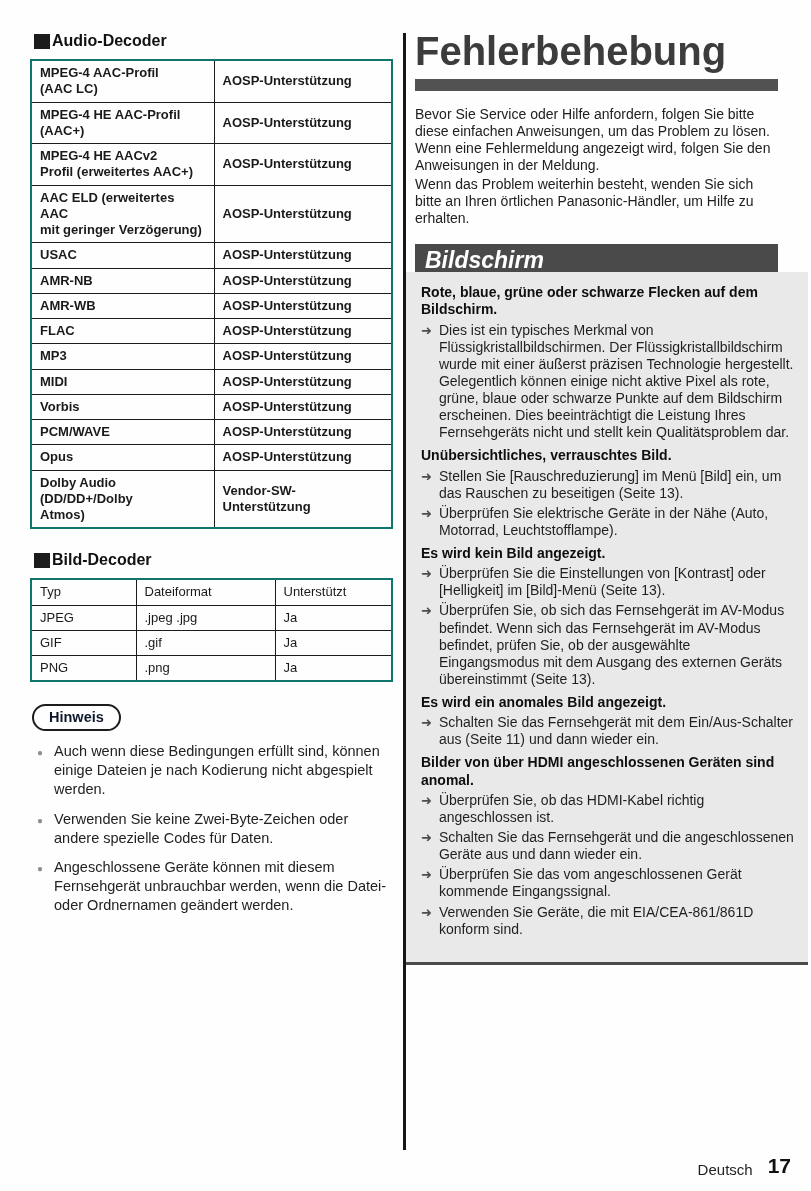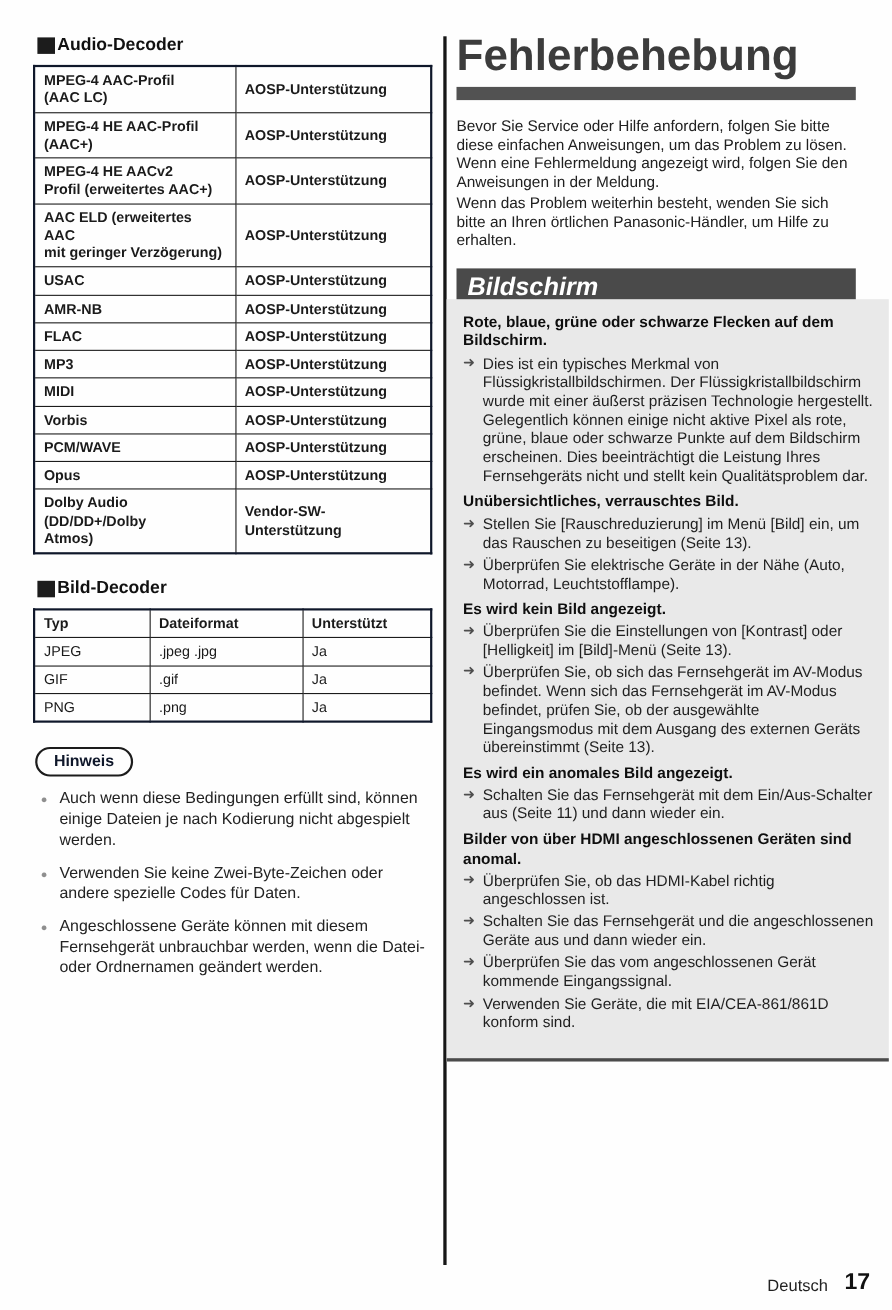--- a/index.html
+++ b/index.html
@@ -13,25 +13,25 @@
   .page { position:relative; width:811px; height:1191px; background:#fefefe; overflow:hidden; }
 
   .divider { position:absolute; left:403px; top:33px; width:3px; height:1117px; background:#161616; }
 
   
   .col-left { position:absolute; left:30px; top:32px; width:363px; }
 
   .sec-heading { display:flex; align-items:center; gap:2px; font-weight:bold; font-size:16px; color:#111; margin:0 0 9px 4px; }
   .sq { width:16px; height:15px; background:#1c1c1c; flex:0 0 auto; }
 
-  table.dec { width:100%; border-collapse:collapse; border:2px solid #0f172a; }
+  table.dec { width:100%; border-collapse:collapse; border:2px solid #0f766e; }
   table.dec td, table.dec th { border:1px solid #1c1c1c; padding:4px 8px; font-size:13px; line-height:1.25; vertical-align:middle; text-align:left; }
   table.codec td { font-weight:bold; }
   table.codec td.c1 { width:183px; white-space:pre-line; }
-  table.img th { font-weight:bold; }
+  table.img th { font-weight:normal; }
   table.img td { font-weight:normal; }
   table.img .w1 { width:105px; }
   table.img .w2 { width:139px; }
 
   .bild-sec { margin-top:22px; }
   .hinweis-sec { margin-top:22px; }
   .hinweis-pill { display:inline-block; border:2px solid #1c1c1c; border-radius:15px; padding:3px 15px 4px; font-weight:bold; font-size:14.5px; color:#0f172a; margin-left:2px; }
   .notes { margin-top:8px; list-style:none; }
   .note-item { display:flex; gap:11px; margin-top:11px; font-size:14.5px; line-height:1.3; color:#222; padding-left:7px; }
   .note-item .bullet { color:#8f8f8f; font-size:10px; flex:0 0 auto; padding-top:4px; }
@@ -95,20 +95,24 @@
             <td class="c1">AAC ELD (erweitertes AAC
 mit geringer Verzögerung)</td>
             <td>AOSP-Unterstützung</td>
           </tr>
       <tr>
             <td class="c1">USAC</td>
             <td>AOSP-Unterstützung</td>
           </tr>
       <tr>
             <td class="c1">AMR-NB</td>
+            <td>AOSP-Unterstützung</td>
+          </tr>
+      <tr>
+            <td class="c1">AMR-WB</td>
             <td>AOSP-Unterstützung</td>
           </tr>
       <tr>
             <td class="c1">FLAC</td>
             <td>AOSP-Unterstützung</td>
           </tr>
       <tr>
             <td class="c1">MP3</td>
             <td>AOSP-Unterstützung</td>
           </tr>

